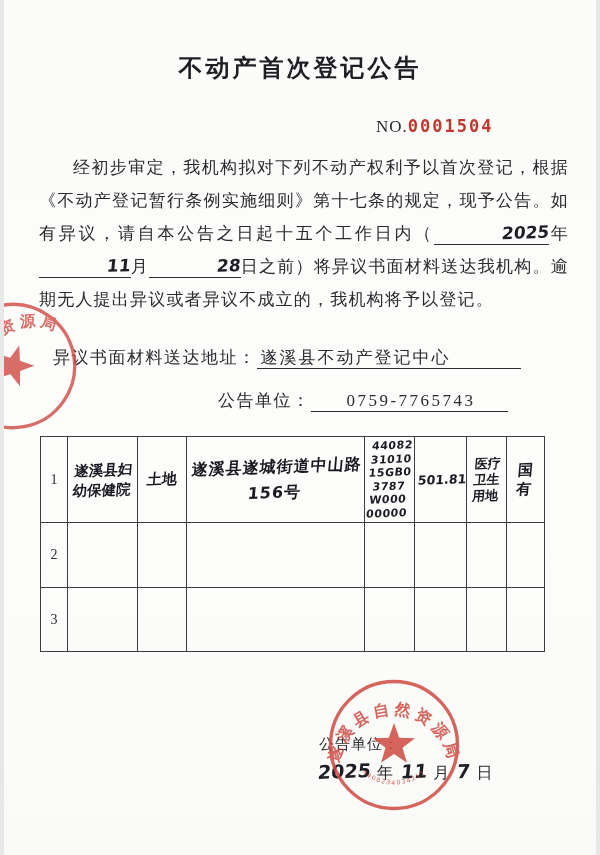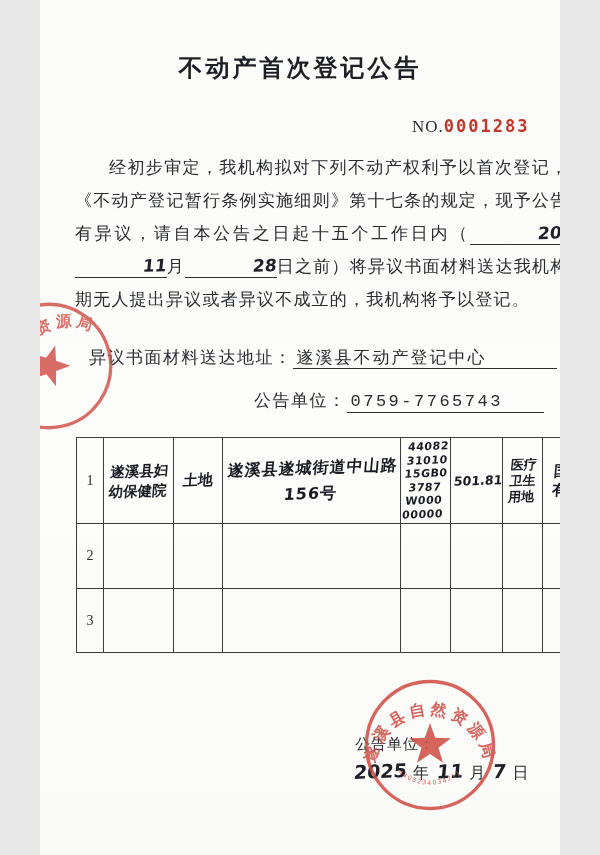--- a/index.html
+++ b/index.html
@@ -1,18 +1,18 @@
 <!DOCTYPE html>
 <html><head>
 <meta charset="utf-8">
 <style>
   * { margin:0; padding:0; box-sizing:border-box; }
   html,body { background:#e8e8e8; }
   .page {
-    position:relative; width:520px; height:855px; margin:0 auto;
+    position:relative; width:592px; height:855px; margin:0 auto;
     background:linear-gradient(180deg,#fbfbfa 0%,#fdfdfc 55%,#fafaf8 100%);
     overflow:hidden;
     font-family:"Liberation Serif","DejaVu Serif",serif;
     color:#2a2b30;
   }
   .title {
     padding-top:52px; text-align:center;
     font-size:24px; font-weight:700; letter-spacing:3px; color:#1e1f24;
   }
   .doc-no { margin-top:32px; padding-left:372px; font-size:17px; letter-spacing:1px; }
@@ -34,21 +34,21 @@
   .fill-month { min-width:26px; }
   .fill-day { min-width:30px; }
   .hw {
     font-family:"DejaVu Sans",sans-serif; color:#1d1e26;
     display:inline-block; transform:skew(-6deg,-2deg); font-weight:600;
   }
   .hw-num { font-size:17px; letter-spacing:0; }
   .addr-line { margin:30px 0 0 49px; font-size:17px; letter-spacing:1.5px; }
   .contact-line { margin:20px 0 0 214px; font-size:17px; letter-spacing:1.5px; }
   .fill-addr { min-width:264px; text-align:left; padding-left:4px; letter-spacing:2px; }
-  .fill-phone { min-width:197px; text-align:left; padding-left:4px; font-family:Liberation Mono, monospace; letter-spacing:2.5px; }
+  .fill-phone { min-width:197px; text-align:center; padding-left:4px; font-family:Liberation Serif, serif; letter-spacing:2.5px; }
 
   table.reg {
     margin:24px 0 0 36px; border-collapse:collapse; table-layout:fixed;
     width:504px; font-size:13.5px;
   }
   table.reg th, table.reg td {
     border:1.2px solid #3c3d40; padding:2px 3px; text-align:center;
     vertical-align:middle; overflow:hidden;
   }
   table.reg th { font-weight:400; line-height:19px; }
@@ -80,21 +80,21 @@
   .seal .star { fill:#cf4a42; }
 </style>
 </head>
 <body>
 
 <div class="page">
 
   <div class="title">不动产首次登记公告</div>
 
   <div class="doc-no">
-    <span class="prefix">NO.</span><span class="num">0001283</span>
+    <span class="prefix">NO.</span><span class="num">0001504</span>
   </div>
 
   <p class="body-text"><span>经初步审定，我机构拟对下列不动产权利予以首次登记，根据《不动产登记暂行条例实施细则》第十七条的规定，现予公告。如有异议，请自本公告之日起十五个工作日内（</span><span class="fill fill-year"><span class="hw hw-num">2025</span></span><span>年</span><span class="fill fill-month"><span class="hw hw-num">11</span></span><span>月</span><span class="fill fill-day"><span class="hw hw-num">28</span></span><span>日之前）将异议书面材料送达我机构。逾期无人提出异议或者异议不成立的，我机构将予以登记。</span></p>
 
   <div class="addr-line">
     <span>异议书面材料送达地址：</span><span class="fill fill-addr">遂溪县不动产登记中心</span>
   </div>
 
   <div class="contact-line">
     <span>公告单位：</span><span class="fill fill-phone">0759-7765743</span>

